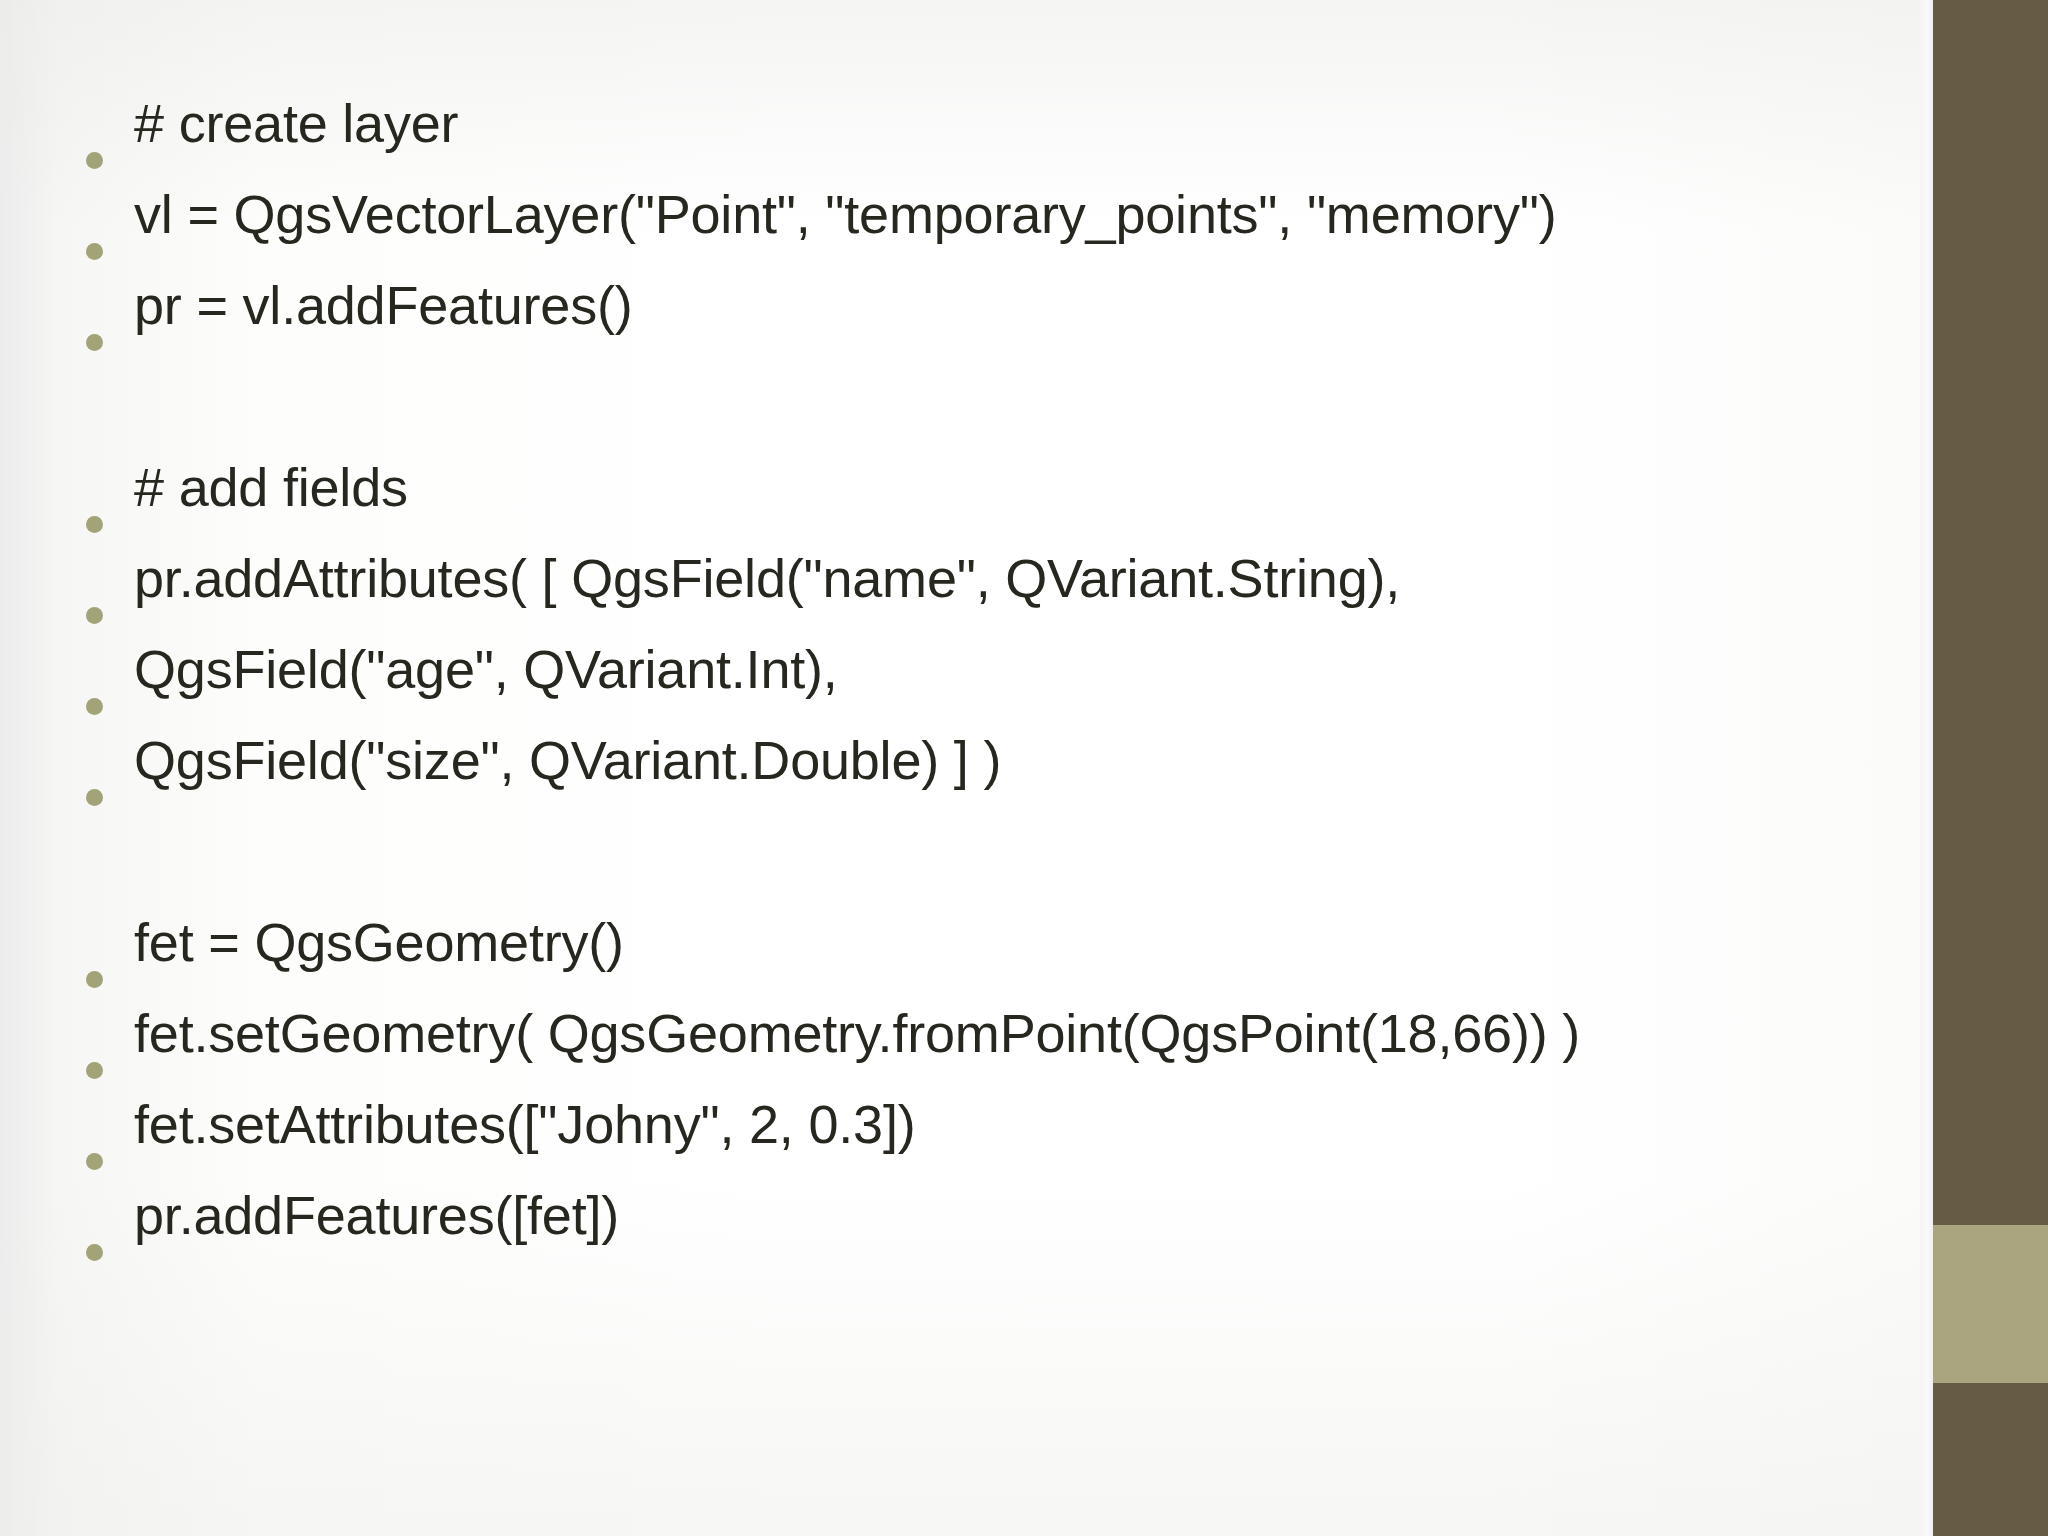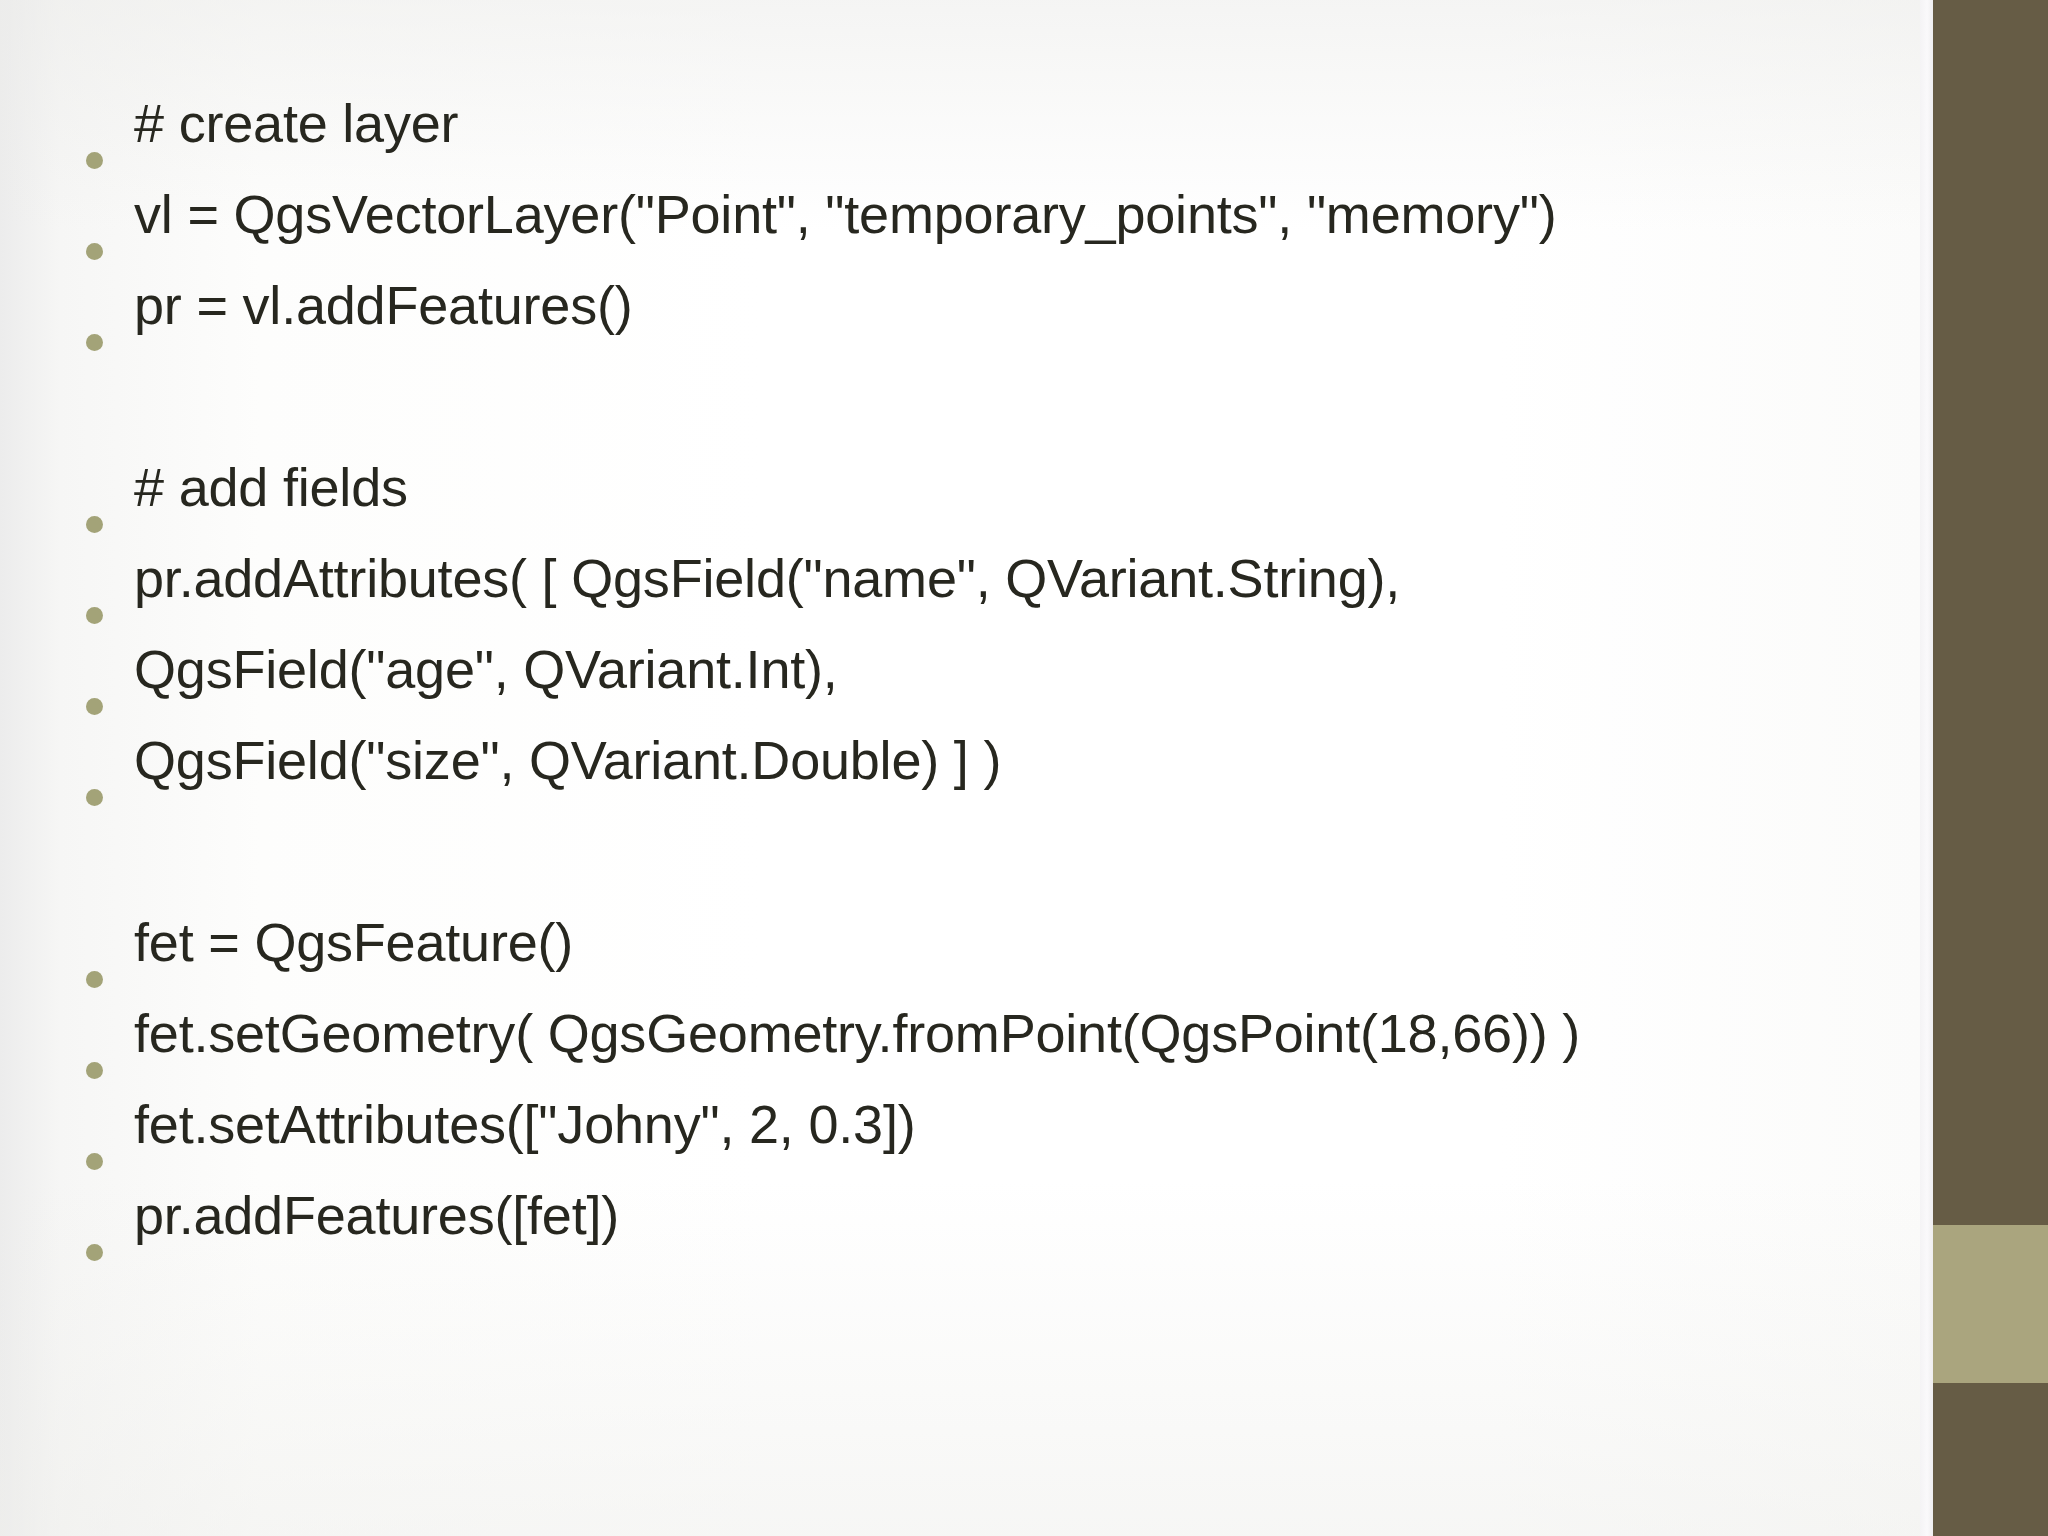--- a/index.html
+++ b/index.html
@@ -153,21 +153,21 @@
       <li class="bullet-item">
         <span class="bullet-dot"></span>
         <span class="bullet-text">QgsField("size", QVariant.Double) ] )</span>
       </li>
       <li class="bullet-item spacer">
         <span class="bullet-dot"></span>
         <span class="bullet-text"></span>
       </li>
       <li class="bullet-item">
         <span class="bullet-dot"></span>
-        <span class="bullet-text">fet = QgsFeature()</span>
+        <span class="bullet-text">fet = QgsGeometry()</span>
       </li>
       <li class="bullet-item">
         <span class="bullet-dot"></span>
         <span class="bullet-text">fet.setGeometry( QgsGeometry.fromPoint(QgsPoint(18,66)) )</span>
       </li>
       <li class="bullet-item">
         <span class="bullet-dot"></span>
         <span class="bullet-text">fet.setAttributes(["Johny", 2, 0.3])</span>
       </li>
       <li class="bullet-item">

